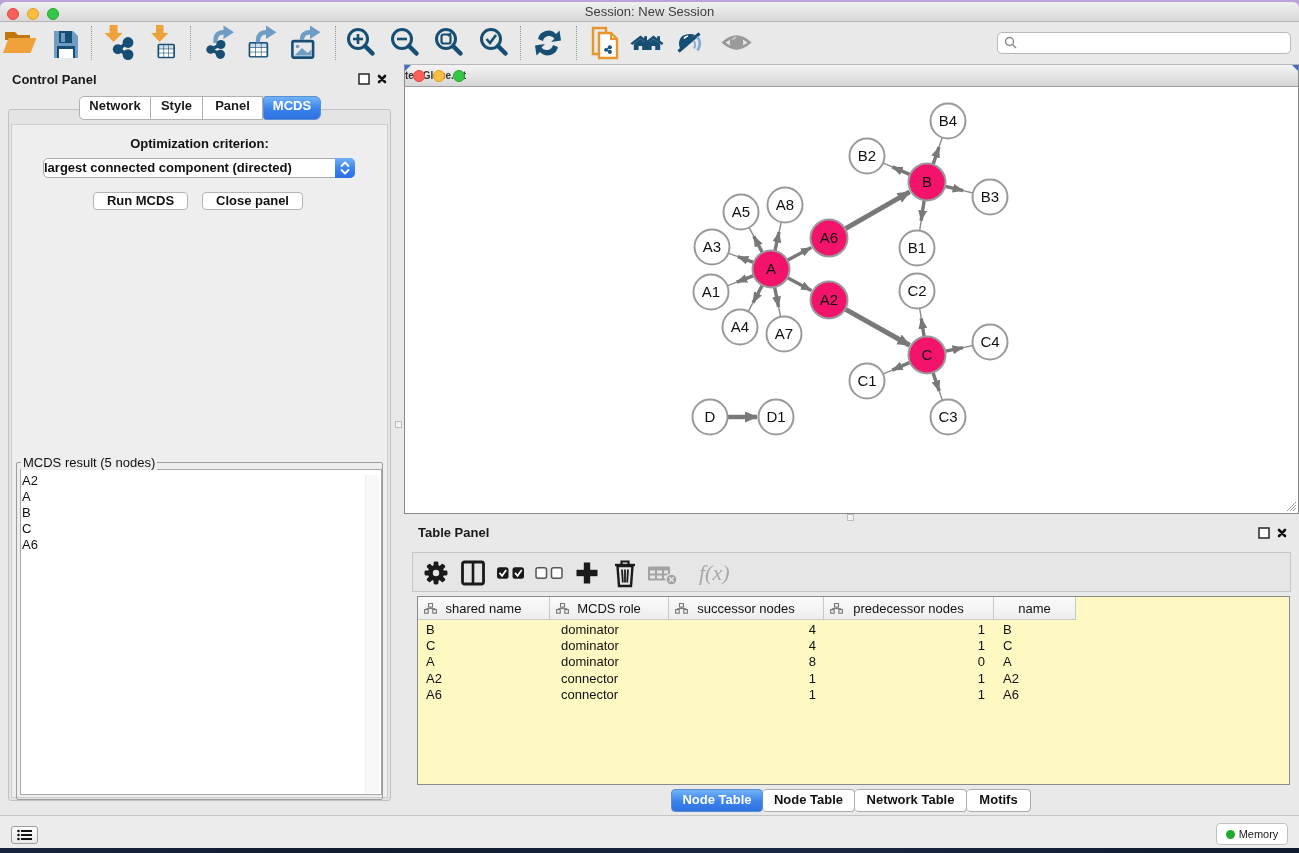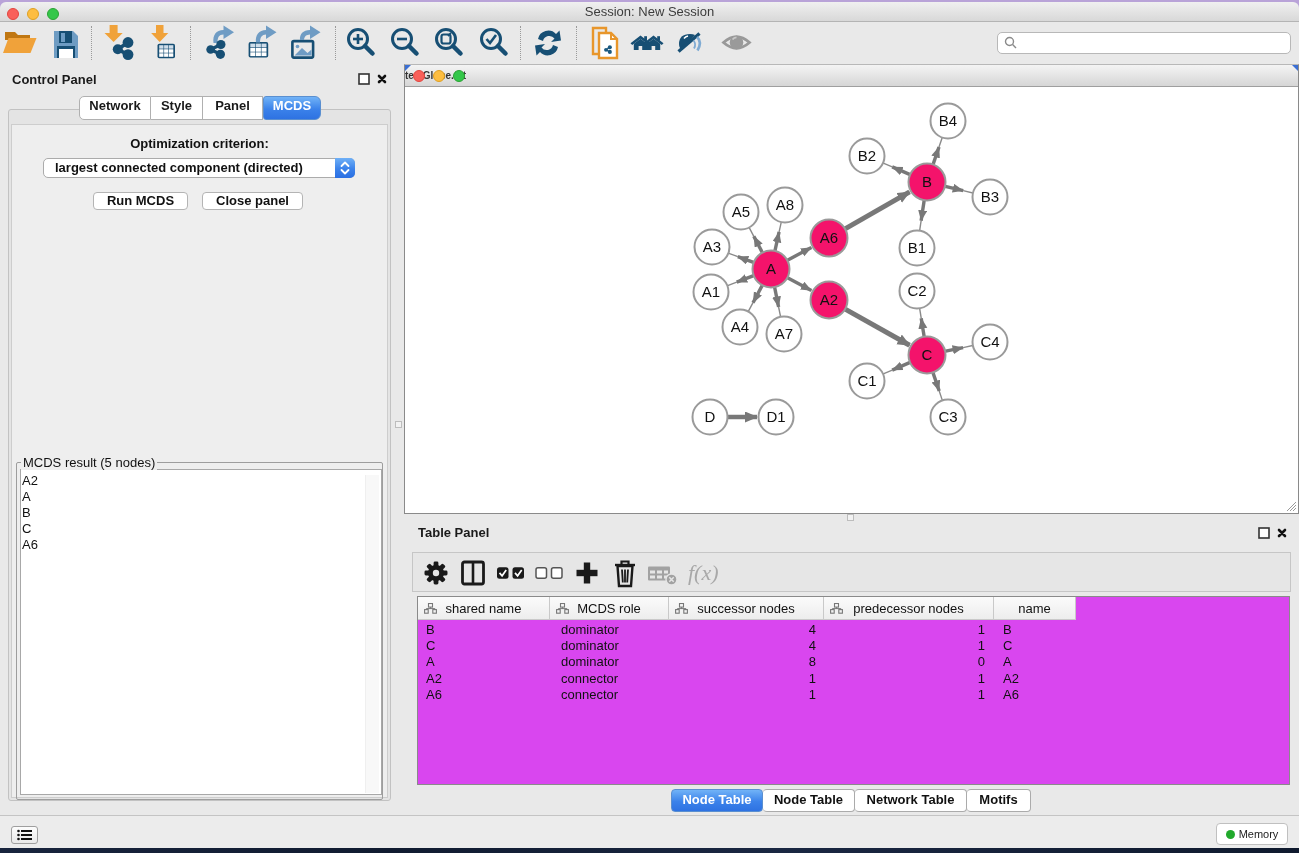--- a/index.html
+++ b/index.html
@@ -15,38 +15,38 @@
 .sep { top:4px; height:34px; width:0; border-left:1px dotted #9a9a9a; }
 .ticon { top:0; height:42px; }
 #search { left:997px; top:10px; width:294px; height:22px; background:#fff; border:1px solid #b8b8b8; border-radius:5px; }
 
 #cp-title { left:12px; top:72px; font-size:13px; font-weight:bold; color:#1a1a1a; }
 #cp-box { left:8px; top:109px; width:383px; height:692px; background:#e4e4e4; border:1px solid #c2c2c2; border-radius:3px; }
 #cp-inner { left:11px; top:124px; width:377px; height:674px; background:#eeeeee; border:1px solid #cdcdcd; }
 .tabseg { top:96px; height:24px; background:#fff; border:1px solid #b0b0b0; font-size:13px; font-weight:bold; color:#1a1a1a; text-align:center; line-height:18px; }
 #tab-mcds { background:linear-gradient(#71b3f7,#3b82ea 55%,#2e72e2); color:#fff; border-color:#5a8fd0; }
 #opt-label { left:11px; top:136px; width:377px; text-align:center; font-size:13px; font-weight:bold; color:#111; }
-#dropdown { left:43px; top:158px; width:312px; height:20px; background:#fff; border:1px solid #ababab; border-radius:5px; font-size:13px; font-weight:bold; color:#111; line-height:18px; padding-left:11px; }
+#dropdown { left:43px; top:158px; width:312px; height:20px; background:#fff; border:1px solid #ababab; border-radius:5px; font-size:13px; font-weight:bold; color:#111; line-height:18px; }
 #dd-step { right:-1px; top:-1px; width:20px; height:20px; border-radius:0 5px 5px 0; background:linear-gradient(#6fb0f7,#3b82ea 55%,#2a6fe3); }
 .btn { top:192px; height:18px; background:#fff; border:1px solid #b4b4b4; border-radius:4px; font-size:13px; font-weight:bold; color:#111; text-align:center; line-height:16px; }
 
 #grp { left:16px; top:462px; width:367px; height:338px; border:1px solid #9d9d9d; border-radius:2px; }
 #grp-label { left:21px; top:455px; background:#eeeeee; font-size:13px; color:#111; padding:0 2px; }
 #listbox { left:3px; top:6px; width:362px; height:326px; background:#fff; border:1px solid #a8a8a8; }
 #listbox .scroll { position:absolute; right:2px; top:5px; width:14px; height:318px; background:#f8f8f8; border-left:1px solid #efefef; }
 #listbox .item { margin-left:1px; position:relative; top:3px; font-size:13px; color:#111; height:16px; line-height:16px; }
 
 #win { left:404px; top:64px; width:895px; height:450px; background:#fff; border:1px solid #8a8a8a; border-top-color:#b8b8b8; }
 #win-tb { left:0; top:0; width:100%; height:22px; background:linear-gradient(#f4f4f4,#d6d6d6); border-bottom:1px solid #9f9f9f; }
 #win-tb .title { width:100%; text-align:left; font-size:10px; font-weight:bold; color:#333; line-height:22px; }
 .corner-tri { width:0; height:0; border-top:6px solid #3b6fd4; }
 
 #tp-title { left:418px; top:525px; font-size:13px; font-weight:bold; color:#1a1a1a; }
 #tp-toolbox { left:412px; top:552px; width:879px; height:40px; background:#e6e6e6; border:1px solid #c6c6c6; }
-#tbl { left:417px; top:596px; width:873px; height:189px; background:#d946ef; border:1px solid #8a8a8a; }
+#tbl { left:417px; top:596px; width:873px; height:189px; background:#fef9c3; border:1px solid #8a8a8a; }
 .th { top:0; height:23px; background:linear-gradient(#fbfbfb,#ededed); border-right:1px solid #c9c9c9; border-bottom:1px solid #c9c9c9; font-size:13px; color:#111; text-align:center; line-height:23px; }
 .td { font-size:13px; color:#111; height:16px; line-height:16px; }
 
 .btab { top:789px; height:23px; background:#fff; border:1px solid #ababab; border-radius:4px; font-size:13px; font-weight:bold; color:#111; text-align:center; line-height:20px; }
 #btab-node { background:linear-gradient(#71b3f7,#3b82ea 55%,#2e72e2); color:#fff; border-color:#5a8fd0; }
 
 #statusbar { left:0; top:815px; width:1299px; height:33px; background:#ececec; border-top:1px solid #c4c4c4; }
 #darkstrip { left:0; top:848px; width:1299px; height:5px; background:linear-gradient(90deg,#18243d,#101b30 30%,#1a2742 60%,#0f1a2e); }
 #sb-btn { left:11px; top:826px; width:27px; height:18px; background:linear-gradient(#fdfdfd,#e9e9e9); border:1px solid #9f9f9f; border-radius:3px; }
 #mem-btn { left:1216px; top:823px; width:72px; height:22px; background:#fff; border:1px solid #c0c0c0; border-radius:4px; font-size:11px; color:#222; line-height:20px; text-align:center; }
@@ -387,21 +387,21 @@
       <rect x="5" y="13.5" width="22" height="14" rx="1" fill="#a2a2a2"></rect> 
       <rect x="7" y="17.5" width="5" height="3" fill="#e6e6e6"></rect>
       <rect x="14" y="17.5" width="5" height="3" fill="#e6e6e6"></rect>
       <rect x="21" y="17.5" width="4" height="3" fill="#e6e6e6"></rect> 
       <rect x="7" y="22.5" width="5" height="3" fill="#e6e6e6"></rect>
       <rect x="14" y="22.5" width="5" height="3" fill="#e6e6e6"></rect>
       <rect x="21" y="22.5" width="4" height="3" fill="#e6e6e6"></rect> 
       <circle cx="28.5" cy="26.5" r="5.5" fill="#a2a2a2" stroke="#e6e6e6" stroke-width="1.4"></circle>
       <path d="M26.3,24.3 l4.4,4.4 m0,-4.4 l-4.4,4.4" stroke="#e6e6e6" stroke-width="1.5"></path>
     </svg>
-<div class="abs" style="left:275px;top:7px;font-family:'Liberation Serif',serif;font-style:italic;font-size:22px;color:#a8a8a8;">f(x)</div>
+<div class="abs" style="left:286px;top:7px;font-family:'Liberation Serif',serif;font-style:italic;font-size:22px;color:#a8a8a8;">f(x)</div>
 </div>
 <div id="tbl" class="abs">
 <div class="th abs" style="left:0px;width:132px;"><svg width="13" height="11" viewBox="0 0 13 11" style="position:absolute;left:6px;top:6px">
         <rect x="4.5" y="0.5" width="4" height="3.6" fill="none" stroke="#777" stroke-width="1.1"></rect>
         <rect x="0.6" y="6.6" width="3.6" height="3.6" fill="none" stroke="#777" stroke-width="1.1"></rect>
         <rect x="8.8" y="6.6" width="3.6" height="3.6" fill="none" stroke="#777" stroke-width="1.1"></rect>
         <path d="M6.5,4.2 v1.6 M2.4,6.6 v-1 h8.5 v1" fill="none" stroke="#777" stroke-width="1"></path>
       </svg>shared name</div>
 <div class="th abs" style="left:132px;width:119px;"><svg width="13" height="11" viewBox="0 0 13 11" style="position:absolute;left:6px;top:6px">
         <rect x="4.5" y="0.5" width="4" height="3.6" fill="none" stroke="#777" stroke-width="1.1"></rect>

